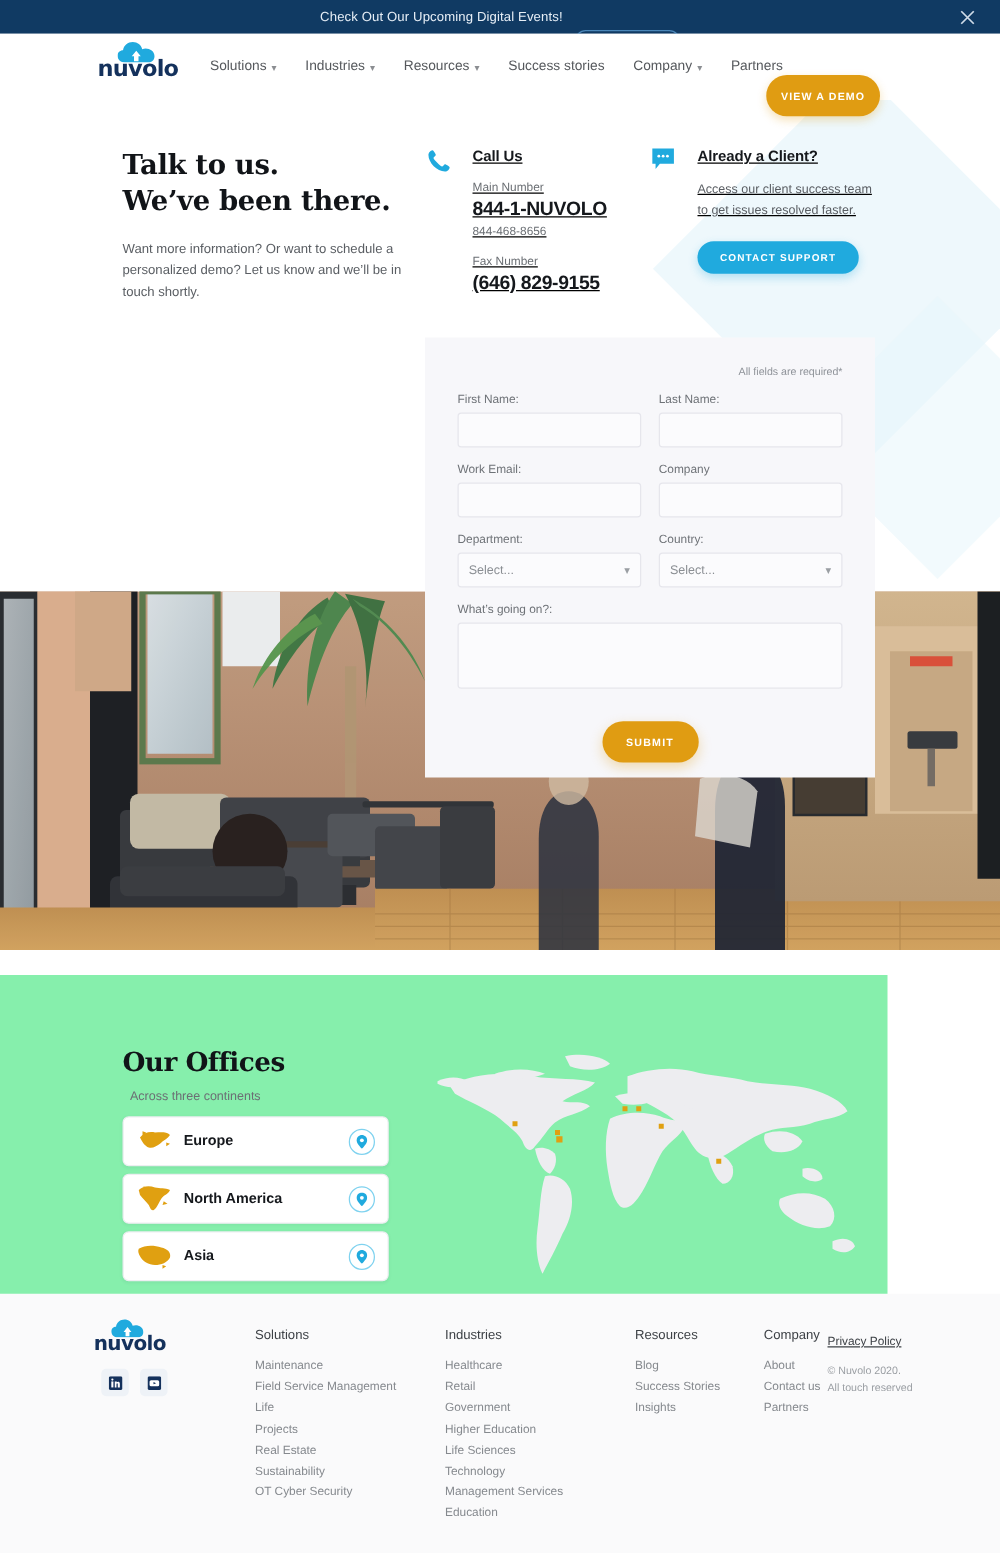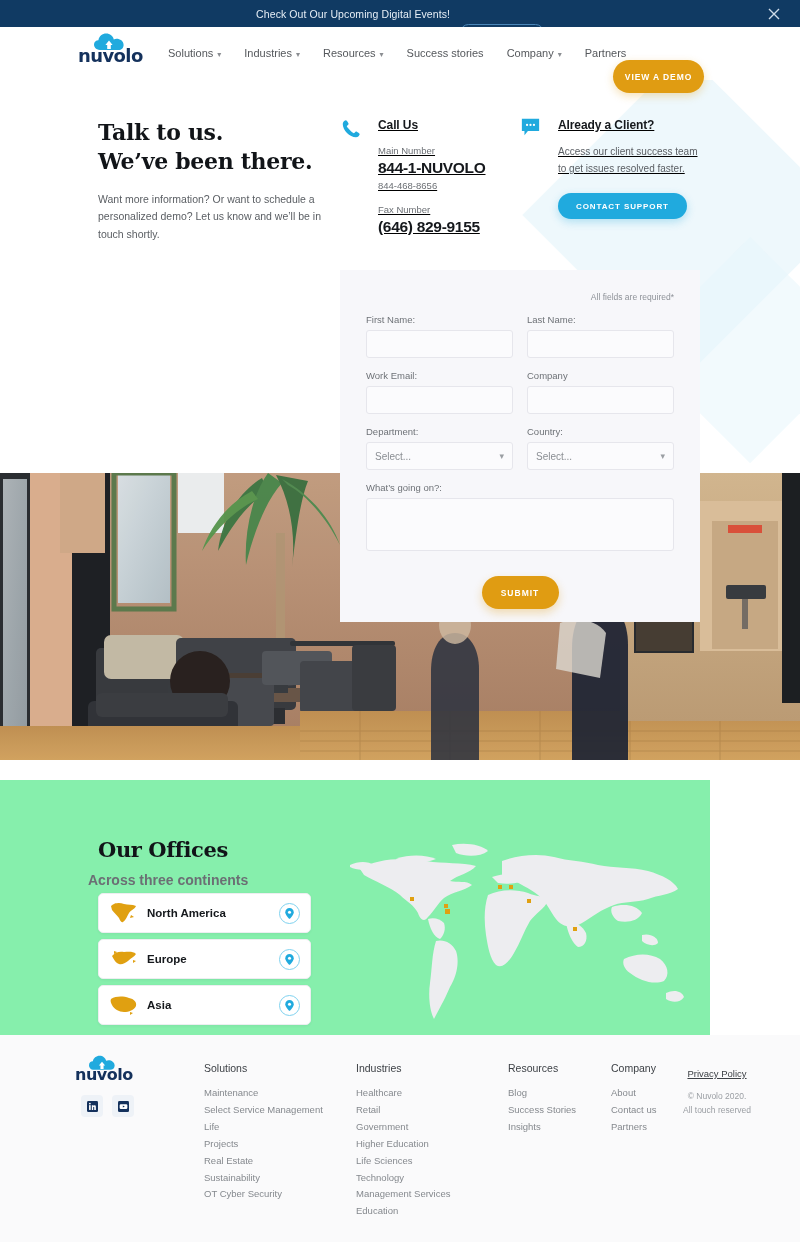--- a/index.html
+++ b/index.html
@@ -120,21 +120,21 @@
     font-size:8.5px; font-weight:700; letter-spacing:1px; border:none; cursor:pointer;
     box-shadow:0 4px 10px rgba(224,156,18,.32);
   }
 
   
   .offices { position:absolute; left:0; top:760px; width:710px; height:275px; background:#86efac; z-index:5;margin-top:20px; }
   .off-h2 {
     position:absolute; left:98px; top:57px; font-family:"DejaVu Serif", serif;
     font-weight:700; font-size:21px; color:#111418; letter-spacing:-0.4px;
   }
-  .off-sub { position:absolute; left:88px; top:92px; font-size:14px; color:#6b6f74;font-weight:bold; }
+  .off-sub { position:absolute; left:104px; top:92px; font-size:10px; color:#6b6f74; }
   .off-list { position:absolute; left:98px; top:113px; width:213px; }
   .off-card {
     height:40px; background:#fff; border:1px solid #edeef1; border-radius:5px;
     margin-bottom:6px; display:flex; align-items:center; padding:0 10px;
     box-shadow:0 1px 3px rgba(20,30,60,.06); cursor:pointer;
   }
   .off-map-ico { width:30px; height:24px; flex:none; }
   .off-name { font-size:11.5px; font-weight:700; color:#15181c; margin-left:8px; flex:1; }
   .off-pin {
     width:21px; height:21px; border-radius:50%; border:1px solid #7fd2ef;
@@ -152,21 +152,21 @@
   .f-social { position:absolute; left:81px; top:60px; display:flex; gap:9px; }
   .soc {
     width:22px; height:22px; border-radius:4px; background:#eef2f7;
     display:flex; align-items:center; justify-content:center; cursor:pointer;
   }
   .f-cols { position:absolute; left:204px; top:27px; display:flex; gap:0; }
   .f-col { width:152px; }
   .f-col.narrow { width:103px; }
   .f-ctitle { font-size:10.5px; color:#3d4146; font-weight:400; margin-bottom:11px; }
   .f-link { font-size:9.5px; color:#85898e; line-height:1.78; cursor:pointer; display:block; }
-  .f-legal { position:absolute; left:662px; top:28px; width:110px; text-align:center; }
+  .f-legal { position:absolute; left:662px; top:28px; width:110px; text-align:left; }
   .f-privacy { font-size:9.5px; color:#3d4146; text-decoration:underline; cursor:pointer; }
   .f-copy { font-size:8.5px; color:#9a9ea3; line-height:1.7; margin-top:8px; }
 </style>
 </head>
 <body>
 
 <div class="page">
 
   <div class="announce">
     <span class="announce-text">Check Out Our Upcoming Digital Events!</span>
@@ -407,39 +407,39 @@
   </div>
 
   <div class="offices">
     <h2 class="off-h2">Our Offices</h2>
     <div class="off-sub">Across three continents</div>
 
     <div class="off-list">
       <div class="off-card">
         <span class="off-map-ico">
           <svg width="30" height="24" viewBox="0 0 30 24">
-              <path d="M2 5 C5 2 10 1 15 3 C19 4 23 3 27 5 C26 8 22 9 20 12 C18 15 17 19 14 21 C12 22 11 19 10 17 C8 14 5 12 3 9 Z M6 2 L9 4 L5 5 Z M22 14 L25 16 L21 17 Z" fill="#e0a011"></path>
+              <path d="M3 9 C6 5 11 4 15 5 C19 5 24 4 27 7 C25 10 22 11 19 14 C16 16 13 18 10 17 C7 16 5 13 3 9 Z M5 4 L8 5 L5 7 Z M24 13 L27 14 L24 16 Z" fill="#e0a011"></path>
             </svg>
         </span>
-        <span class="off-name">North America</span>
+        <span class="off-name">Europe</span>
         <span class="off-pin">
           <svg width="9" height="11" viewBox="0 0 10 13">
               <path d="M5 0 C7.8 0 10 2.2 10 5 C10 8.5 5 13 5 13 C5 13 0 8.5 0 5 C0 2.2 2.2 0 5 0 Z" fill="#20aade"></path>
               <circle cx="5" cy="5" r="1.8" fill="#fff"></circle>
             </svg>
         </span>
       </div>
 
       <div class="off-card">
         <span class="off-map-ico">
           <svg width="30" height="24" viewBox="0 0 30 24">
-              <path d="M3 9 C6 5 11 4 15 5 C19 5 24 4 27 7 C25 10 22 11 19 14 C16 16 13 18 10 17 C7 16 5 13 3 9 Z M5 4 L8 5 L5 7 Z M24 13 L27 14 L24 16 Z" fill="#e0a011"></path>
+              <path d="M2 5 C5 2 10 1 15 3 C19 4 23 3 27 5 C26 8 22 9 20 12 C18 15 17 19 14 21 C12 22 11 19 10 17 C8 14 5 12 3 9 Z M6 2 L9 4 L5 5 Z M22 14 L25 16 L21 17 Z" fill="#e0a011"></path>
             </svg>
         </span>
-        <span class="off-name">Europe</span>
+        <span class="off-name">North America</span>
         <span class="off-pin">
           <svg width="9" height="11" viewBox="0 0 10 13">
               <path d="M5 0 C7.8 0 10 2.2 10 5 C10 8.5 5 13 5 13 C5 13 0 8.5 0 5 C0 2.2 2.2 0 5 0 Z" fill="#20aade"></path>
               <circle cx="5" cy="5" r="1.8" fill="#fff"></circle>
             </svg>
         </span>
       </div>
 
       <div class="off-card">
         <span class="off-map-ico">
@@ -511,21 +511,21 @@
             <rect x="2.4" y="4.6" width="11.2" height="7" rx="1.8" fill="#fff"></rect>
             <path d="M7 6.6 L10 8 L7 9.4 Z" fill="#14315c"></path>
           </svg>
       </span>
     </div>
 
     <div class="f-cols">
       <div class="f-col">
         <div class="f-ctitle">Solutions</div>
         <a class="f-link">Maintenance</a>
-        <a class="f-link">Select Service Management</a>
+        <a class="f-link">Field Service Management</a>
         <a class="f-link">Life</a>
         <a class="f-link">Projects</a>
         <a class="f-link">Real Estate</a>
         <a class="f-link">Sustainability</a>
         <a class="f-link">OT Cyber Security</a>
       </div>
 
       <div class="f-col">
         <div class="f-ctitle">Industries</div>
         <a class="f-link">Healthcare</a>

